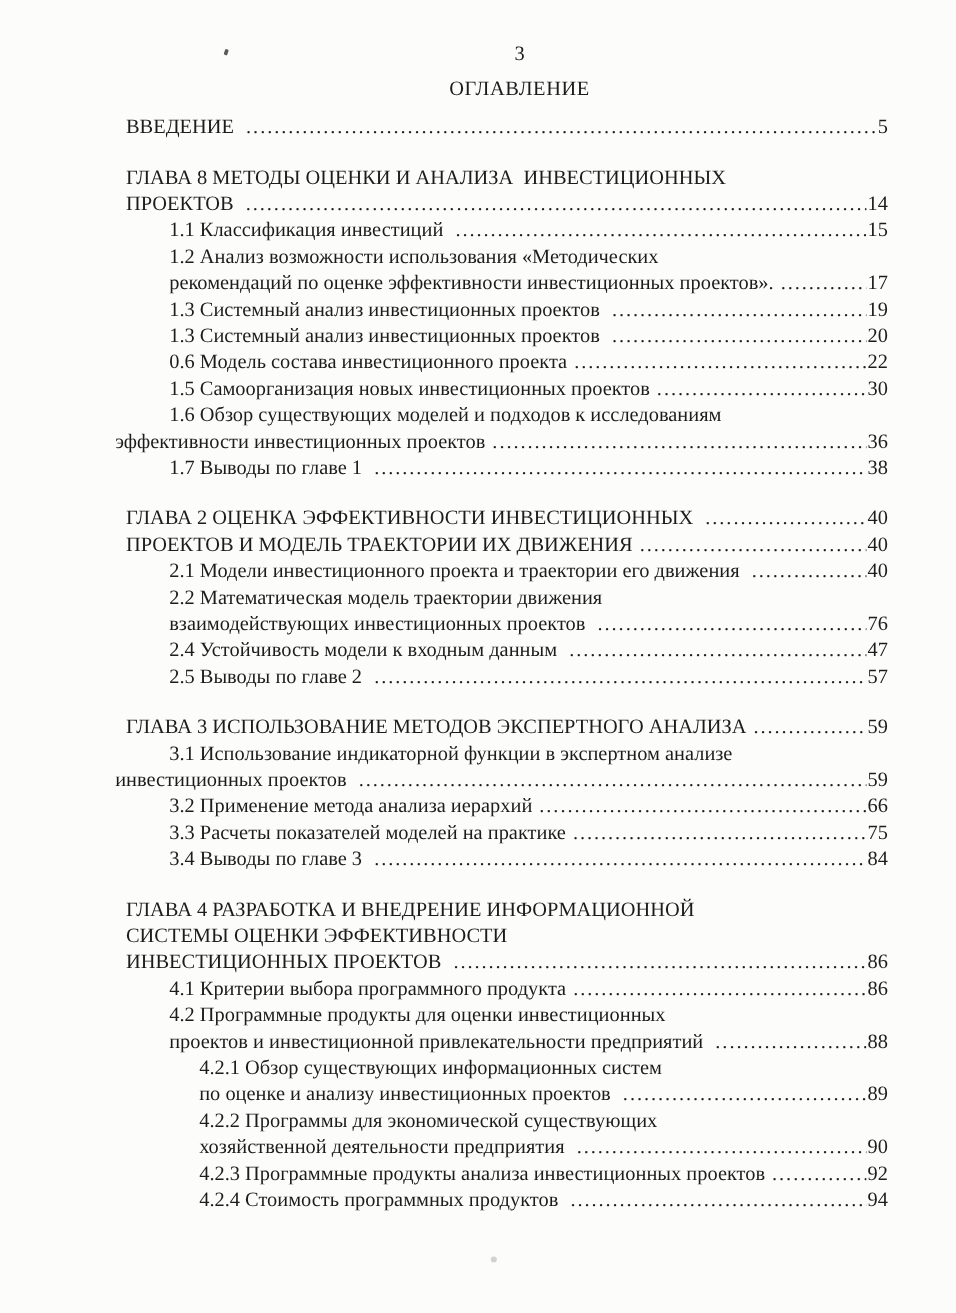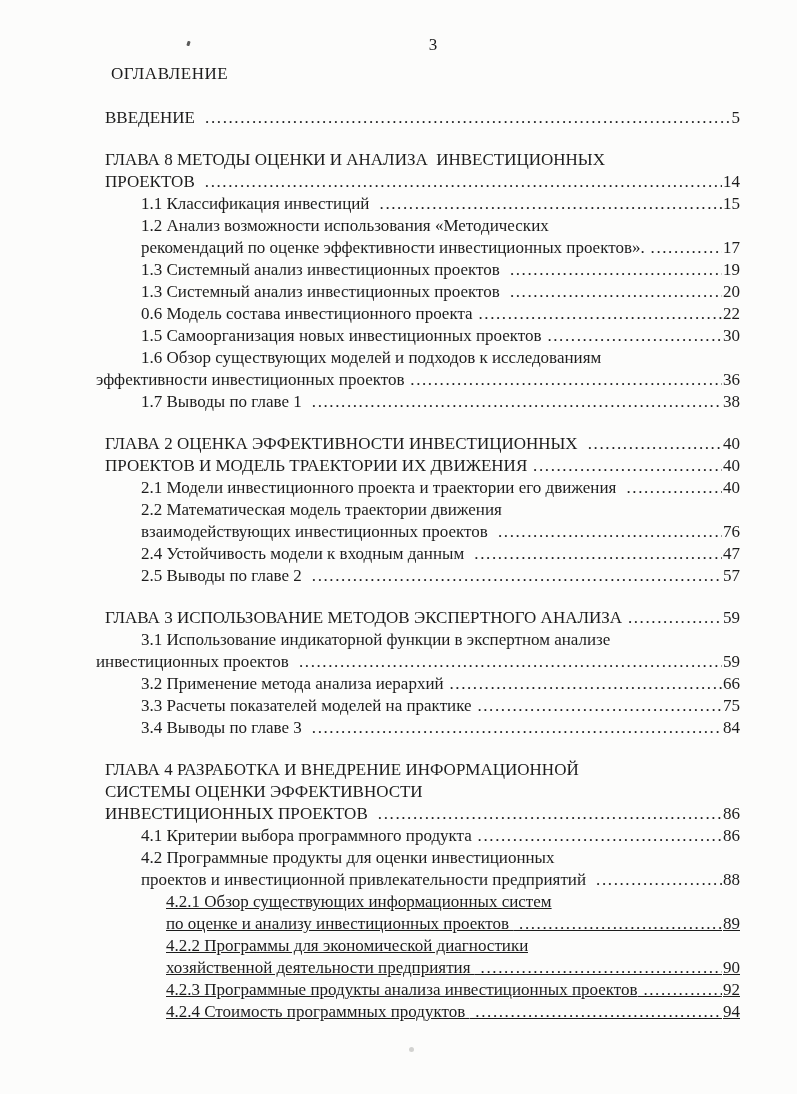--- a/index.html
+++ b/index.html
@@ -20,40 +20,40 @@
     padding: 34px 57px 0 96px;
     overflow: hidden;
   }
   .page-number {
     text-align: center;
     line-height: 22px;
     transform: translateX(15px);
   }
   .toc-title {
     font-weight: 400;
-    text-align: left;
+    text-align: center;
     margin: 7px 0 0 0;
     line-height: 22px;
     letter-spacing: 0.5px;
     transform: translateX(15px);
   }
   .toc {
-    margin-top: 22px;
+    margin-top: 10px;
   }
   .line {
     display: flex;
     align-items: baseline;
     line-height: 22px;
     white-space: pre;
   }
   .line.gap-before { margin-top: 20px; }
   .indent-flush      { padding-left: 0; }
   .indent-chapter    { padding-left: 9px; }
   .indent-section    { padding-left: 45px; align-items: flex-end; }
-  .indent-subsection { padding-left: 70px; text-decoration: underline; }
+  .indent-subsection { padding-left: 70px; }
   .text {
     flex: 0 1 auto;
     overflow: hidden;
   }
   .leader {
     flex: 1 1 0;
     min-width: 0;
     overflow: hidden;
   }
   .leader::after {
@@ -293,21 +293,21 @@
     
   </div>
 
   <div class="line indent-subsection">
     <span class="text">по оценке и анализу инвестиционных проектов </span>
     <span class="leader"></span>
     <span class="pagenum">89</span>
   </div>
 
   <div class="line indent-subsection">
-    <span class="text">4.2.2 Программы для экономической диагностики</span>
+    <span class="text">4.2.2 Программы для экономической существующих</span>
     
     
   </div>
 
   <div class="line indent-subsection">
     <span class="text">хозяйственной деятельности предприятия </span>
     <span class="leader"></span>
     <span class="pagenum">90</span>
   </div>
 

